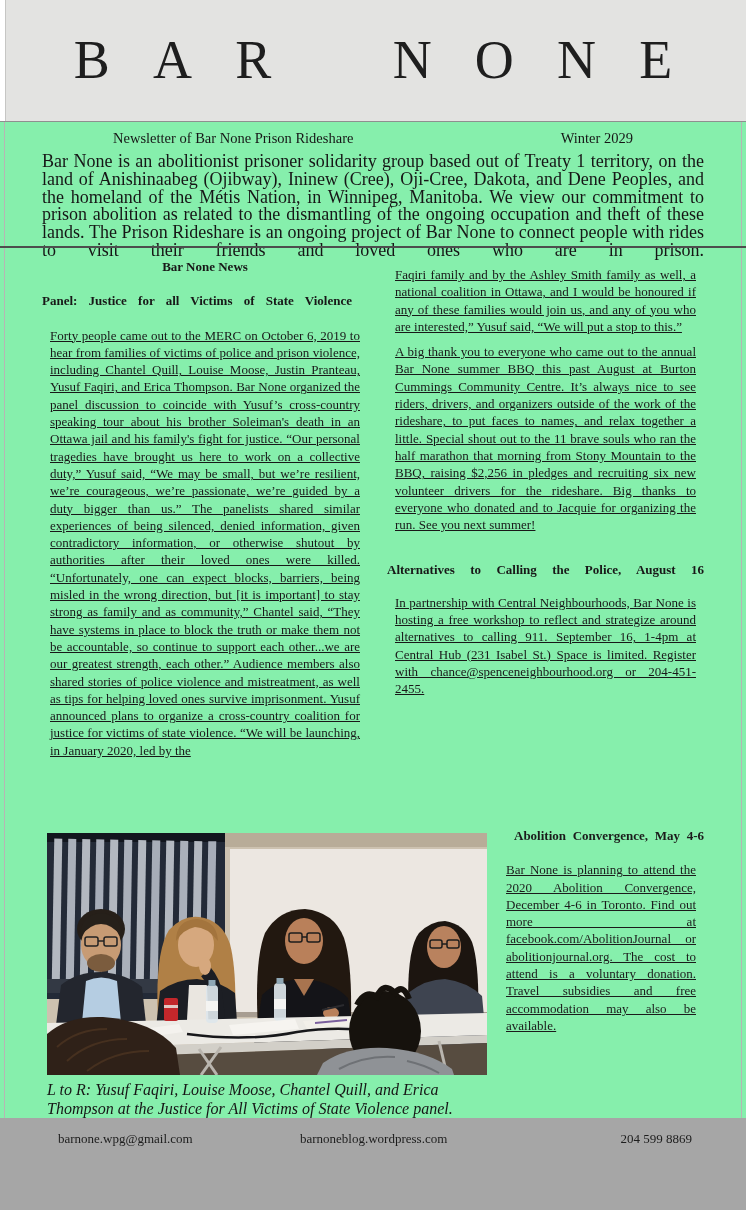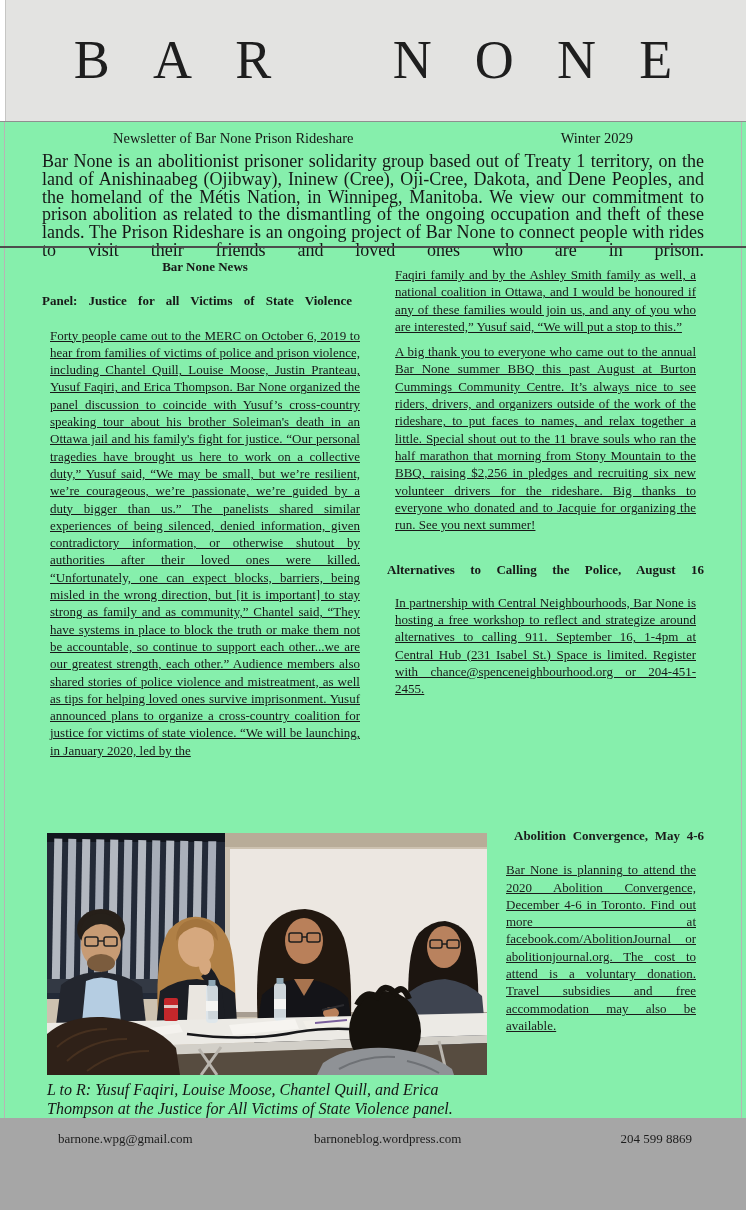--- a/index.html
+++ b/index.html
@@ -47,21 +47,21 @@
     position:absolute; left:47px; top:1081px; width:444px;
     font-style:italic; font-size:16px; line-height:18.5px; color:#161616;
   }
   
   .col-abolition { position:absolute; left:498px; top:827px; width:206px; font-size:13px; line-height:17.3px; }
   .col-abolition .art-heading { margin:0 0 17px 16px; }
   
   .footer { position:absolute; left:0; top:1118px; width:746px; height:92px; background:#a6a6a6; color:#1d1d1d; }
   .footer-item { position:absolute; top:13px; font-size:13px; }
   .footer-email { left:58px; }
-  .footer-blog  { left:314px; }
+  .footer-blog  { left:300px; }
   .footer-phone { right:54px;margin-left:8px; }
   .footer-tagline { position:absolute; left:58px; top:45px; font-style:italic; font-size:15.5px; }
 </style>
 </head>
 <body>
 
 <div class="page">
 
   <header class="banner">
     <div class="banner-strip"></div>

